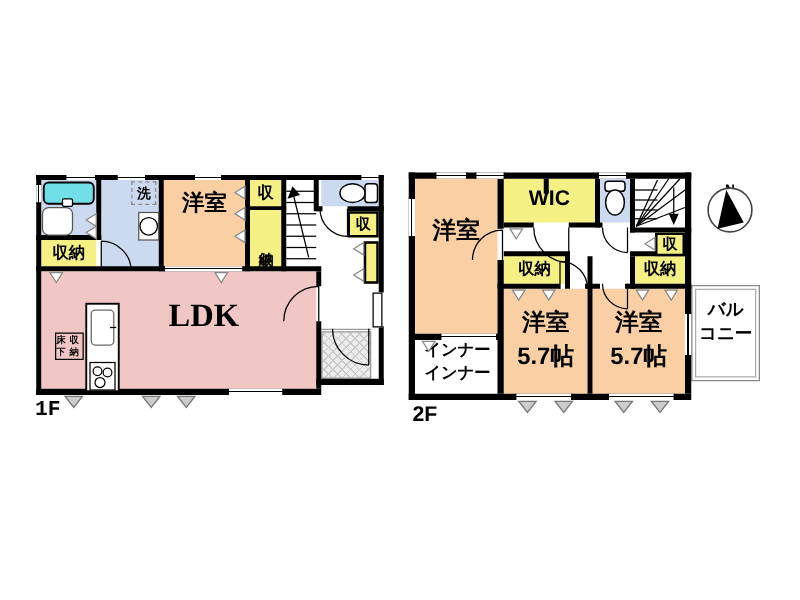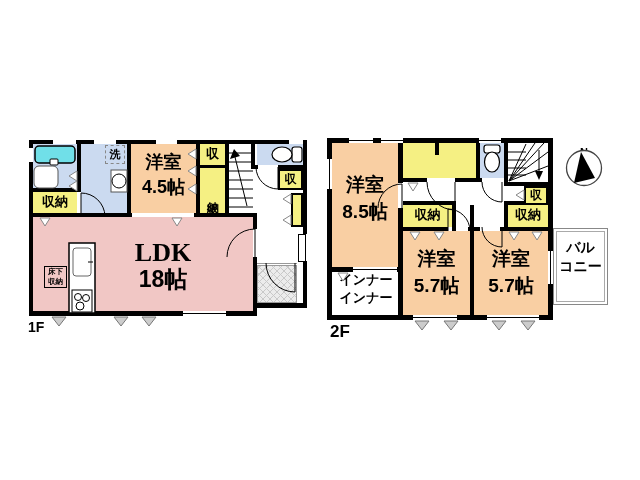--- a/index.html
+++ b/index.html
@@ -73,31 +73,29 @@
   <div class="win-h" style="left:131px;top:213px;width:64px;height:4px;"></div>
   <div class="win-v" style="left:29px;top:147px;width:4px;height:16px;"></div>
 
   <div class="boxed" style="left:278px;top:169px;width:25px;height:21px;background:#F5F083;border:2px solid #000;font-size:12px;">
     <span>収</span>
   </div>
   <div class="boxed" style="left:291px;top:193px;width:12px;height:34px;background:#F5F083;border:2px solid #000;"></div>
   <div class="boxed" style="left:105px;top:145px;width:20px;height:19px;border:1px dashed #888;font-size:11px;">
     <span>洗</span>
   </div>
-  <div class="boxed" style="left:44px;top:266px;width:23px;height:22px;border:1px solid #000;font-size:7.5px;flex-direction:column;">
+  <div class="boxed" style="left:44px;top:266px;width:23px;height:22px;border:1px solid #000;font-size:7.5px;flex-direction:row;">
     <span>床下</span>
     <span>収納</span>
   </div>
   <div style="position:absolute;left:298px;top:234px;width:8px;height:28px;background:#fff;border:1px solid #000;"></div>
 
-  <div class="lbl" style="left:28px;top:320px;width:34px;font-size:14px;font-weight:600;text-align:left;">1F</div>
+  <div class="lbl" style="left:28px;top:320px;width:34px;font-size:17px;font-weight:600;text-align:left;font-family:Liberation Mono, monospace;">1F</div>
   <div class="lbl" style="left:98px;top:239px;width:130px;font-size:26px;font-family:Liberation Serif, serif;">LDK</div>
-  <div class="lbl" style="left:98px;top:267px;width:130px;font-size:23px;">18帖</div>
   <div class="lbl" style="left:131px;top:153px;width:65px;font-size:18px;">洋室</div>
-  <div class="lbl" style="left:131px;top:178px;width:65px;font-size:18px;">4.5帖</div>
   <div class="lbl" style="left:29px;top:195px;width:52px;font-size:13px;">収納</div>
   <div class="lbl" style="left:200px;top:147px;width:25px;font-size:13px;">収</div>
   <div class="boxed vtext" style="left:202px;top:170px;width:21px;height:44px;font-size:12px;">
     <span>収納</span>
   </div>
 
   <div class="room" style="left:332px;top:143px;width:66px;height:124px;background:#F9CFA3;"></div>
   <div class="room" style="left:403px;top:143px;width:73px;height:35px;background:#F5F083;"></div>
   <div class="room" style="left:480px;top:143px;width:24px;height:35px;background:#CBDAF0;"></div>
   <div class="room" style="left:403px;top:205px;width:49px;height:22px;background:#F5F083;"></div>
@@ -139,21 +137,21 @@
   <div class="win-h" style="left:412px;top:315px;width:46px;height:5px;"></div>
   <div class="win-h" style="left:486px;top:315px;width:54px;height:5px;"></div>
   <div class="win-h" style="left:352px;top:267px;width:46px;height:5px;"></div>
 
   <div class="boxed" style="left:524px;top:186px;width:24px;height:19px;background:#F5F083;border:2px solid #000;font-size:12px;">
     <span>収</span>
   </div>
 
   <div class="lbl" style="left:330px;top:323px;width:34px;font-size:17px;font-weight:600;text-align:left;">2F</div>
   <div class="lbl" style="left:332px;top:175px;width:66px;font-size:19px;">洋室</div>
-  <div class="lbl" style="left:332px;top:202px;width:66px;font-size:19px;">8.5帖</div>
+  <div class="lbl" style="left:403px;top:150px;width:73px;font-size:17px;">WIC</div>
   <div class="lbl" style="left:403px;top:208px;width:49px;font-size:13px;">収納</div>
   <div class="lbl" style="left:506px;top:208px;width:44px;font-size:13px;">収納</div>
   <div class="lbl" style="left:403px;top:249px;width:67px;font-size:19px;">洋室</div>
   <div class="lbl" style="left:403px;top:276px;width:67px;font-size:19px;">5.7帖</div>
   <div class="lbl" style="left:474px;top:249px;width:74px;font-size:19px;">洋室</div>
   <div class="lbl" style="left:474px;top:276px;width:74px;font-size:19px;">5.7帖</div>
   <div class="lbl" style="left:332px;top:273px;width:68px;font-size:13px;font-weight:600;">インナー</div>
   <div class="lbl" style="left:330px;top:291px;width:72px;font-size:13px;font-weight:600;">インナー</div>
   <div class="lbl" style="left:556px;top:240px;width:49px;font-size:14px;font-weight:600;">バル</div>
   <div class="lbl" style="left:556px;top:259px;width:49px;font-size:14px;font-weight:600;">コニー</div>

